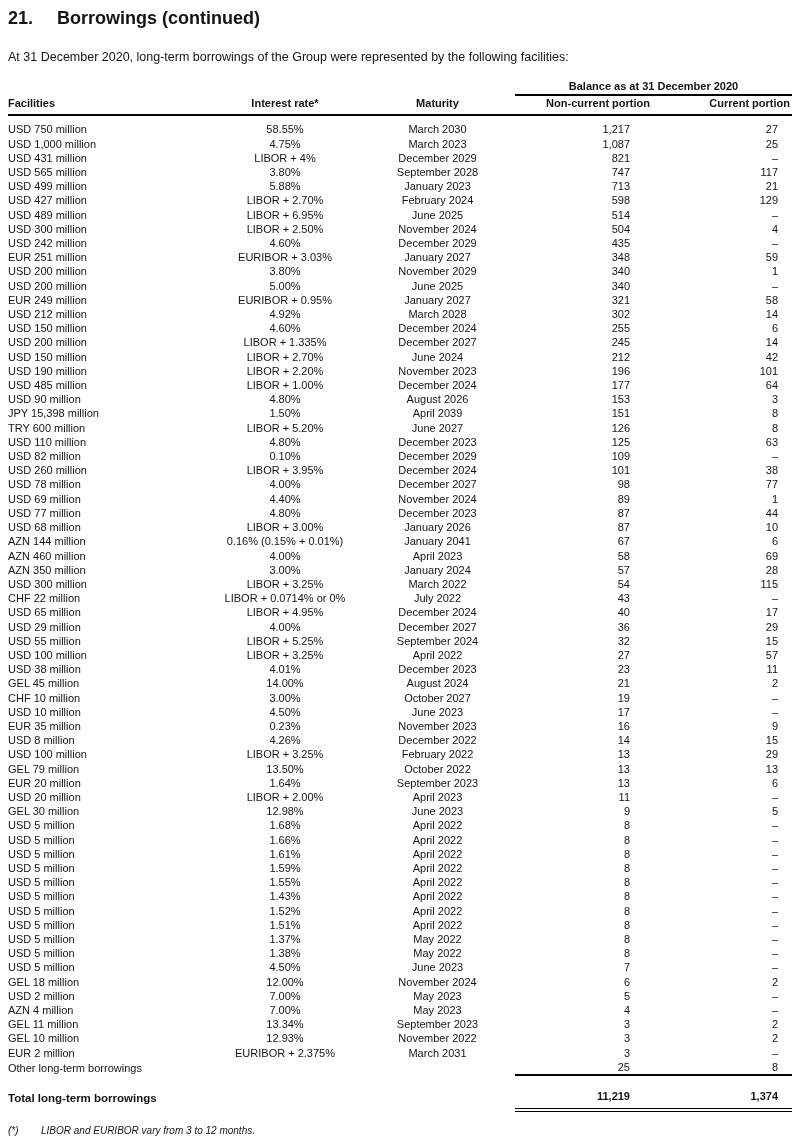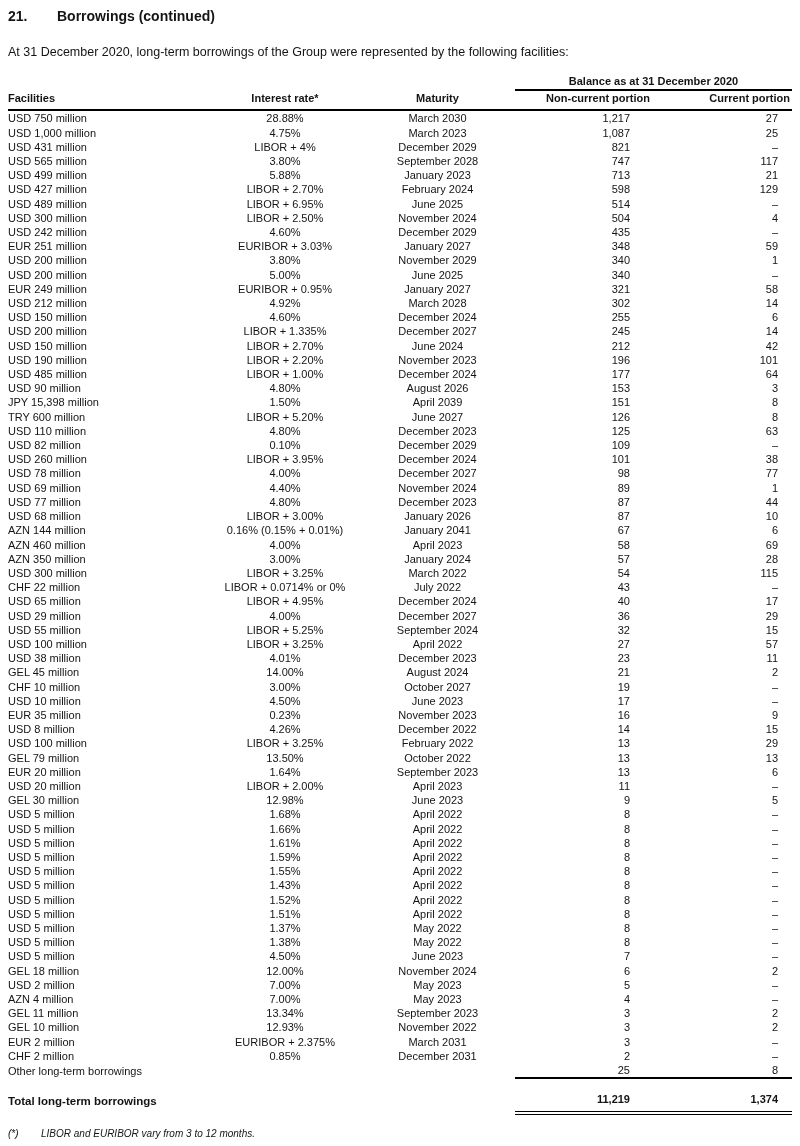--- a/index.html
+++ b/index.html
@@ -4,21 +4,21 @@
 <style>
   html, body { margin: 0; padding: 0; background: #ffffff; }
   body {
     width: 800px; height: 1146px;
     font-family: "Liberation Sans", sans-serif;
     color: #141414;
     overflow: hidden;
   }
   .page { padding: 8px 8px 0 8px; }
 
-  .doc-title { font-size: 14px; font-weight: bold; margin: 0; }
+  .doc-title { font-size: 18px; font-weight: bold; margin: 0; }
   .doc-title .section-num { display: inline-block; width: 49px; }
 
   .intro { font-size: 12.5px; margin: 21px 0 0 0; }
 
   table.borrowings {
     width: 784px;
     border-collapse: collapse;
     table-layout: fixed;
     margin-top: 15px;
     font-size: 11px;
@@ -39,21 +39,21 @@
   thead th { font-weight: bold; }
   thead th.c3 { padding-right: 0; }
   thead th.c4 { padding-right: 2px; }
   .group-header {
     text-align: center;
     border-bottom: 2px solid #000;
     padding-bottom: 1px;
   }
   tr.header-row th { border-bottom: 2px solid #000; padding-bottom: 4px; }
 
-  tbody tr.first-data-row td { }
+  tbody tr.first-data-row td { padding-top: 6px; }
   tr.other-row td.rule { border-bottom: 2px solid #000; }
 
   tfoot td { font-weight: bold; padding-top: 13px; padding-bottom: 5px; font-size: 11.5px; }
   tfoot td.total-val { border-bottom: 4px double #000; font-size: 11px; }
 
   .footnote { font-size: 10px; font-style: italic; margin: 13px 0 0 0; }
   .footnote .marker { display: inline-block; width: 33px; }
 </style>
 </head>
 <body>
@@ -81,21 +81,21 @@
         <th class="c0">Facilities</th>
         <th class="c1">Interest rate*</th>
         <th class="c2">Maturity</th>
         <th class="c3">Non-current portion</th>
         <th class="c4">Current portion</th>
       </tr>
     </thead>
     <tbody>
       <tr class="first-data-row">
           <td class="c0">USD 750 million</td>
-          <td class="c1">28.88%</td>
+          <td class="c1">58.55%</td>
           <td class="c2">March 2030</td>
           <td class="c3">1,217</td>
           <td class="c4">27</td>
         </tr>
         <tr>
           <td class="c0">USD 1,000 million</td>
           <td class="c1">4.75%</td>
           <td class="c2">March 2023</td>
           <td class="c3">1,087</td>
           <td class="c4">25</td>
@@ -539,27 +539,20 @@
           <td class="c1">12.93%</td>
           <td class="c2">November 2022</td>
           <td class="c3">3</td>
           <td class="c4">2</td>
         </tr>
         <tr>
           <td class="c0">EUR 2 million</td>
           <td class="c1">EURIBOR + 2.375%</td>
           <td class="c2">March 2031</td>
           <td class="c3">3</td>
-          <td class="c4">–</td>
-        </tr>
-        <tr>
-          <td class="c0">CHF 2 million</td>
-          <td class="c1">0.85%</td>
-          <td class="c2">December 2031</td>
-          <td class="c3">2</td>
           <td class="c4">–</td>
         </tr>
         <tr class="other-row">
         <td class="c0">Other long-term borrowings</td>
         <td class="c1"></td>
         <td class="c2"></td>
         <td class="c3 rule">25</td>
         <td class="c4 rule">8</td>
       </tr>
     </tbody>

